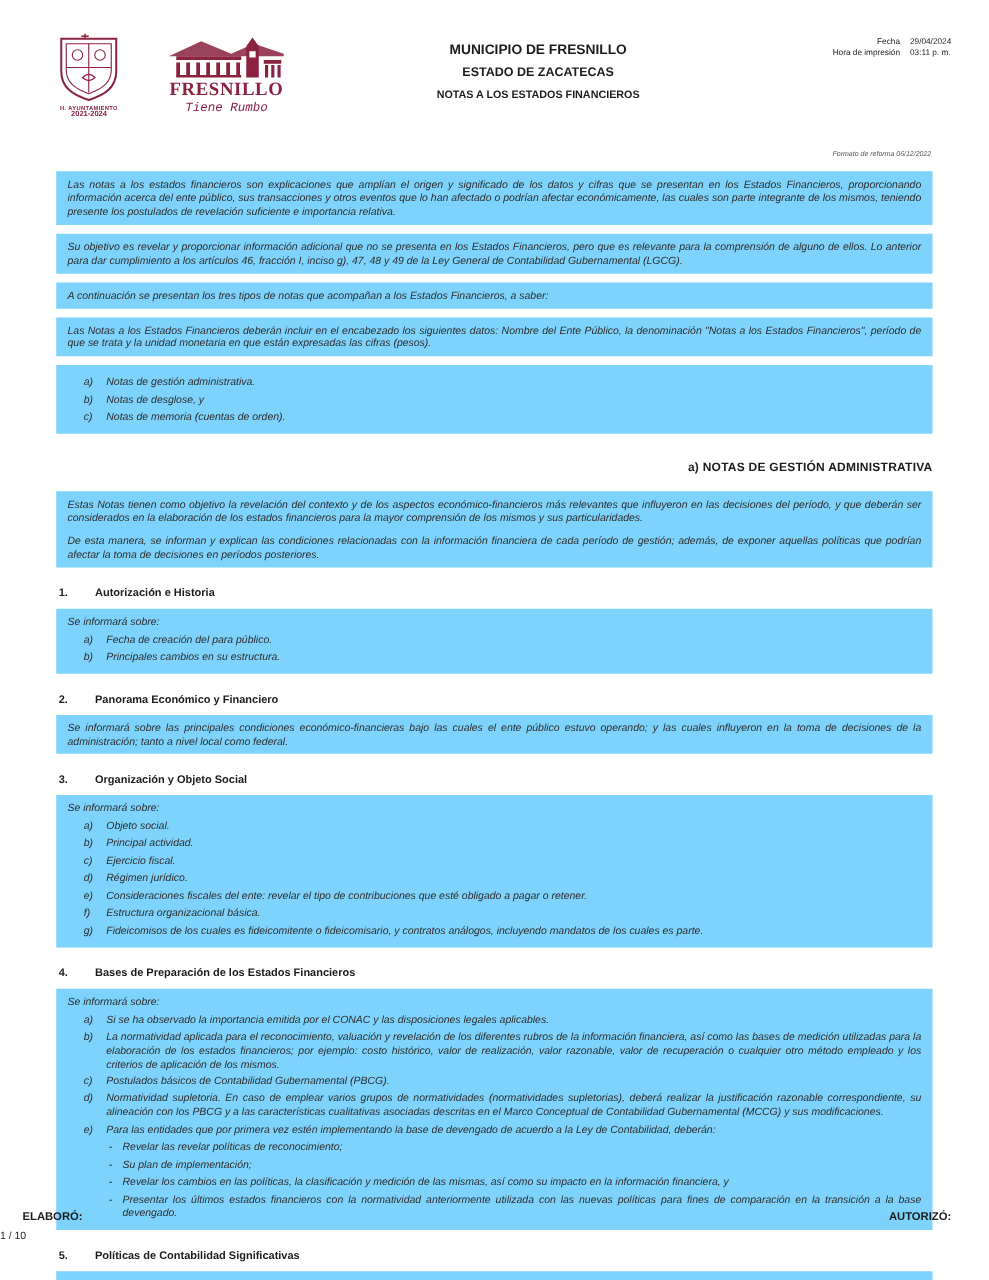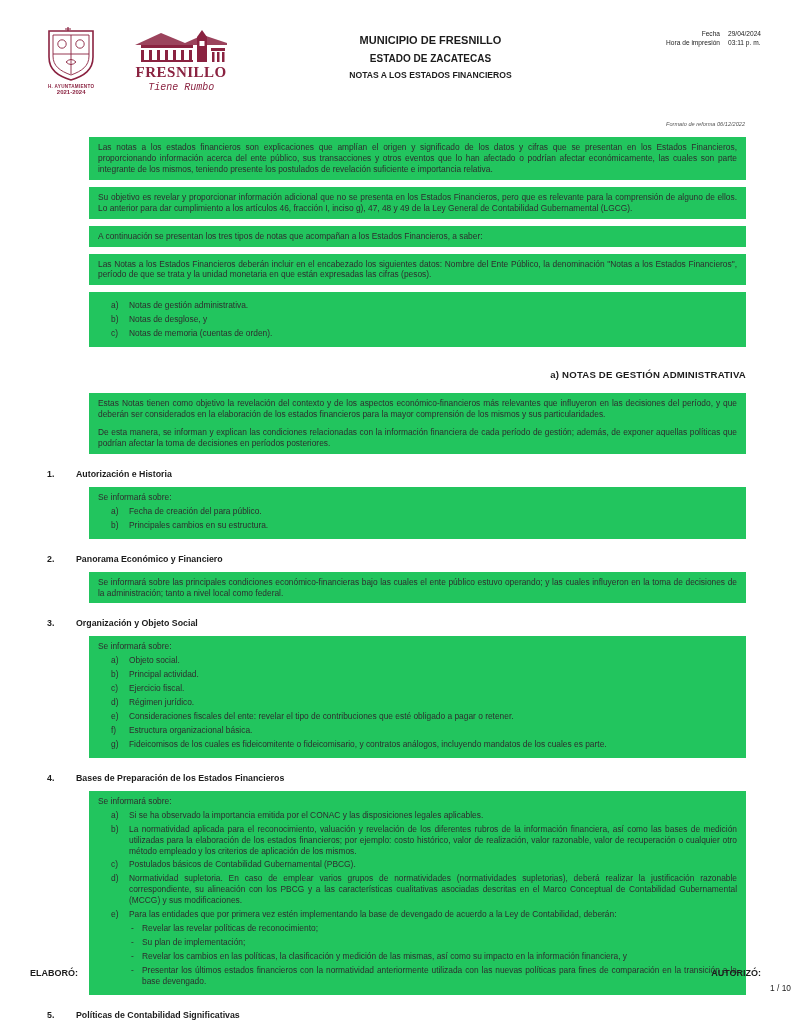--- a/index.html
+++ b/index.html
@@ -27,40 +27,40 @@
   .title2 { font-size:10px;  font-weight:bold; margin-top:7px; }
   .title3 { font-size:8.6px; font-weight:bold; margin-top:6px; }
   .meta { width:132px; flex-shrink:0; padding-top:6px; font-size:6.6px; color:#222; }
   .meta-grid { display:grid; grid-template-columns:auto auto; gap:2px 8px; justify-content:end; }
   .meta-label { text-align:right; }
   .meta-value { text-align:left; }
   .format-note { text-align:right; padding-right:46px; margin-top:26px;
                  font-size:5.6px; font-style:italic; color:#555; }
   
   .content { padding:10px 45px 0 45px; }
-  .gb { background:#22c55e; padding:5px 9px; margin-bottom:7px;
-        font-size:8.4px; line-height:1.3; color:#2e2e2e;
-        text-align:justify;margin-left:44px; }
+  .gb { background:#7dd3fc; padding:5px 9px; margin-bottom:7px;
+        font-style:italic; font-size:8.4px; line-height:1.3; color:#2e2e2e;
+        text-align:justify; }
   .gb p + p { margin-top:7px; }
   .li-row { display:flex; gap:6px; padding-left:13px; margin:3px 0; text-align:left; }
   .li-m { width:12px; flex-shrink:0; }
   .li-t { flex:1; text-align:justify; }
   .bullet-row { display:flex; gap:7px; padding-left:32px; margin:3px 0; text-align:left; }
   .bullet-m { width:5px; flex-shrink:0; text-align:center; }
   .sec-h { display:flex; gap:17px; font-weight:bold; font-size:8.8px; color:#1c1c1c;
            margin:15px 0 8px 2px; font-style:normal; }
   .sec-num { width:12px; flex-shrink:0; }
   .center-heading { text-align:right; font-weight:bold; font-size:9.6px; color:#1c1c1c;
                     margin:22px 0 13px; letter-spacing:0.2px; }
   
-  .footer-row { position:absolute; left:30px; right:30px; top:968px;
+  .footer-row { position:absolute; left:18px; right:30px; top:968px;
                 display:flex; justify-content:space-between;
                 font-size:9px; font-weight:bold; color:#1c1c1c; }
   .page-number { position:absolute; left:0; right:0; top:983px;
-                 text-align:right; font-size:8.4px; color:#1c1c1c; }
+                 text-align:left; font-size:8.4px; color:#1c1c1c; }
 </style>
 </head>
 <body>
 
 <div class="page">
 
   <div class="header">
     <div class="logos">
       <div class="crest">
         <span>

